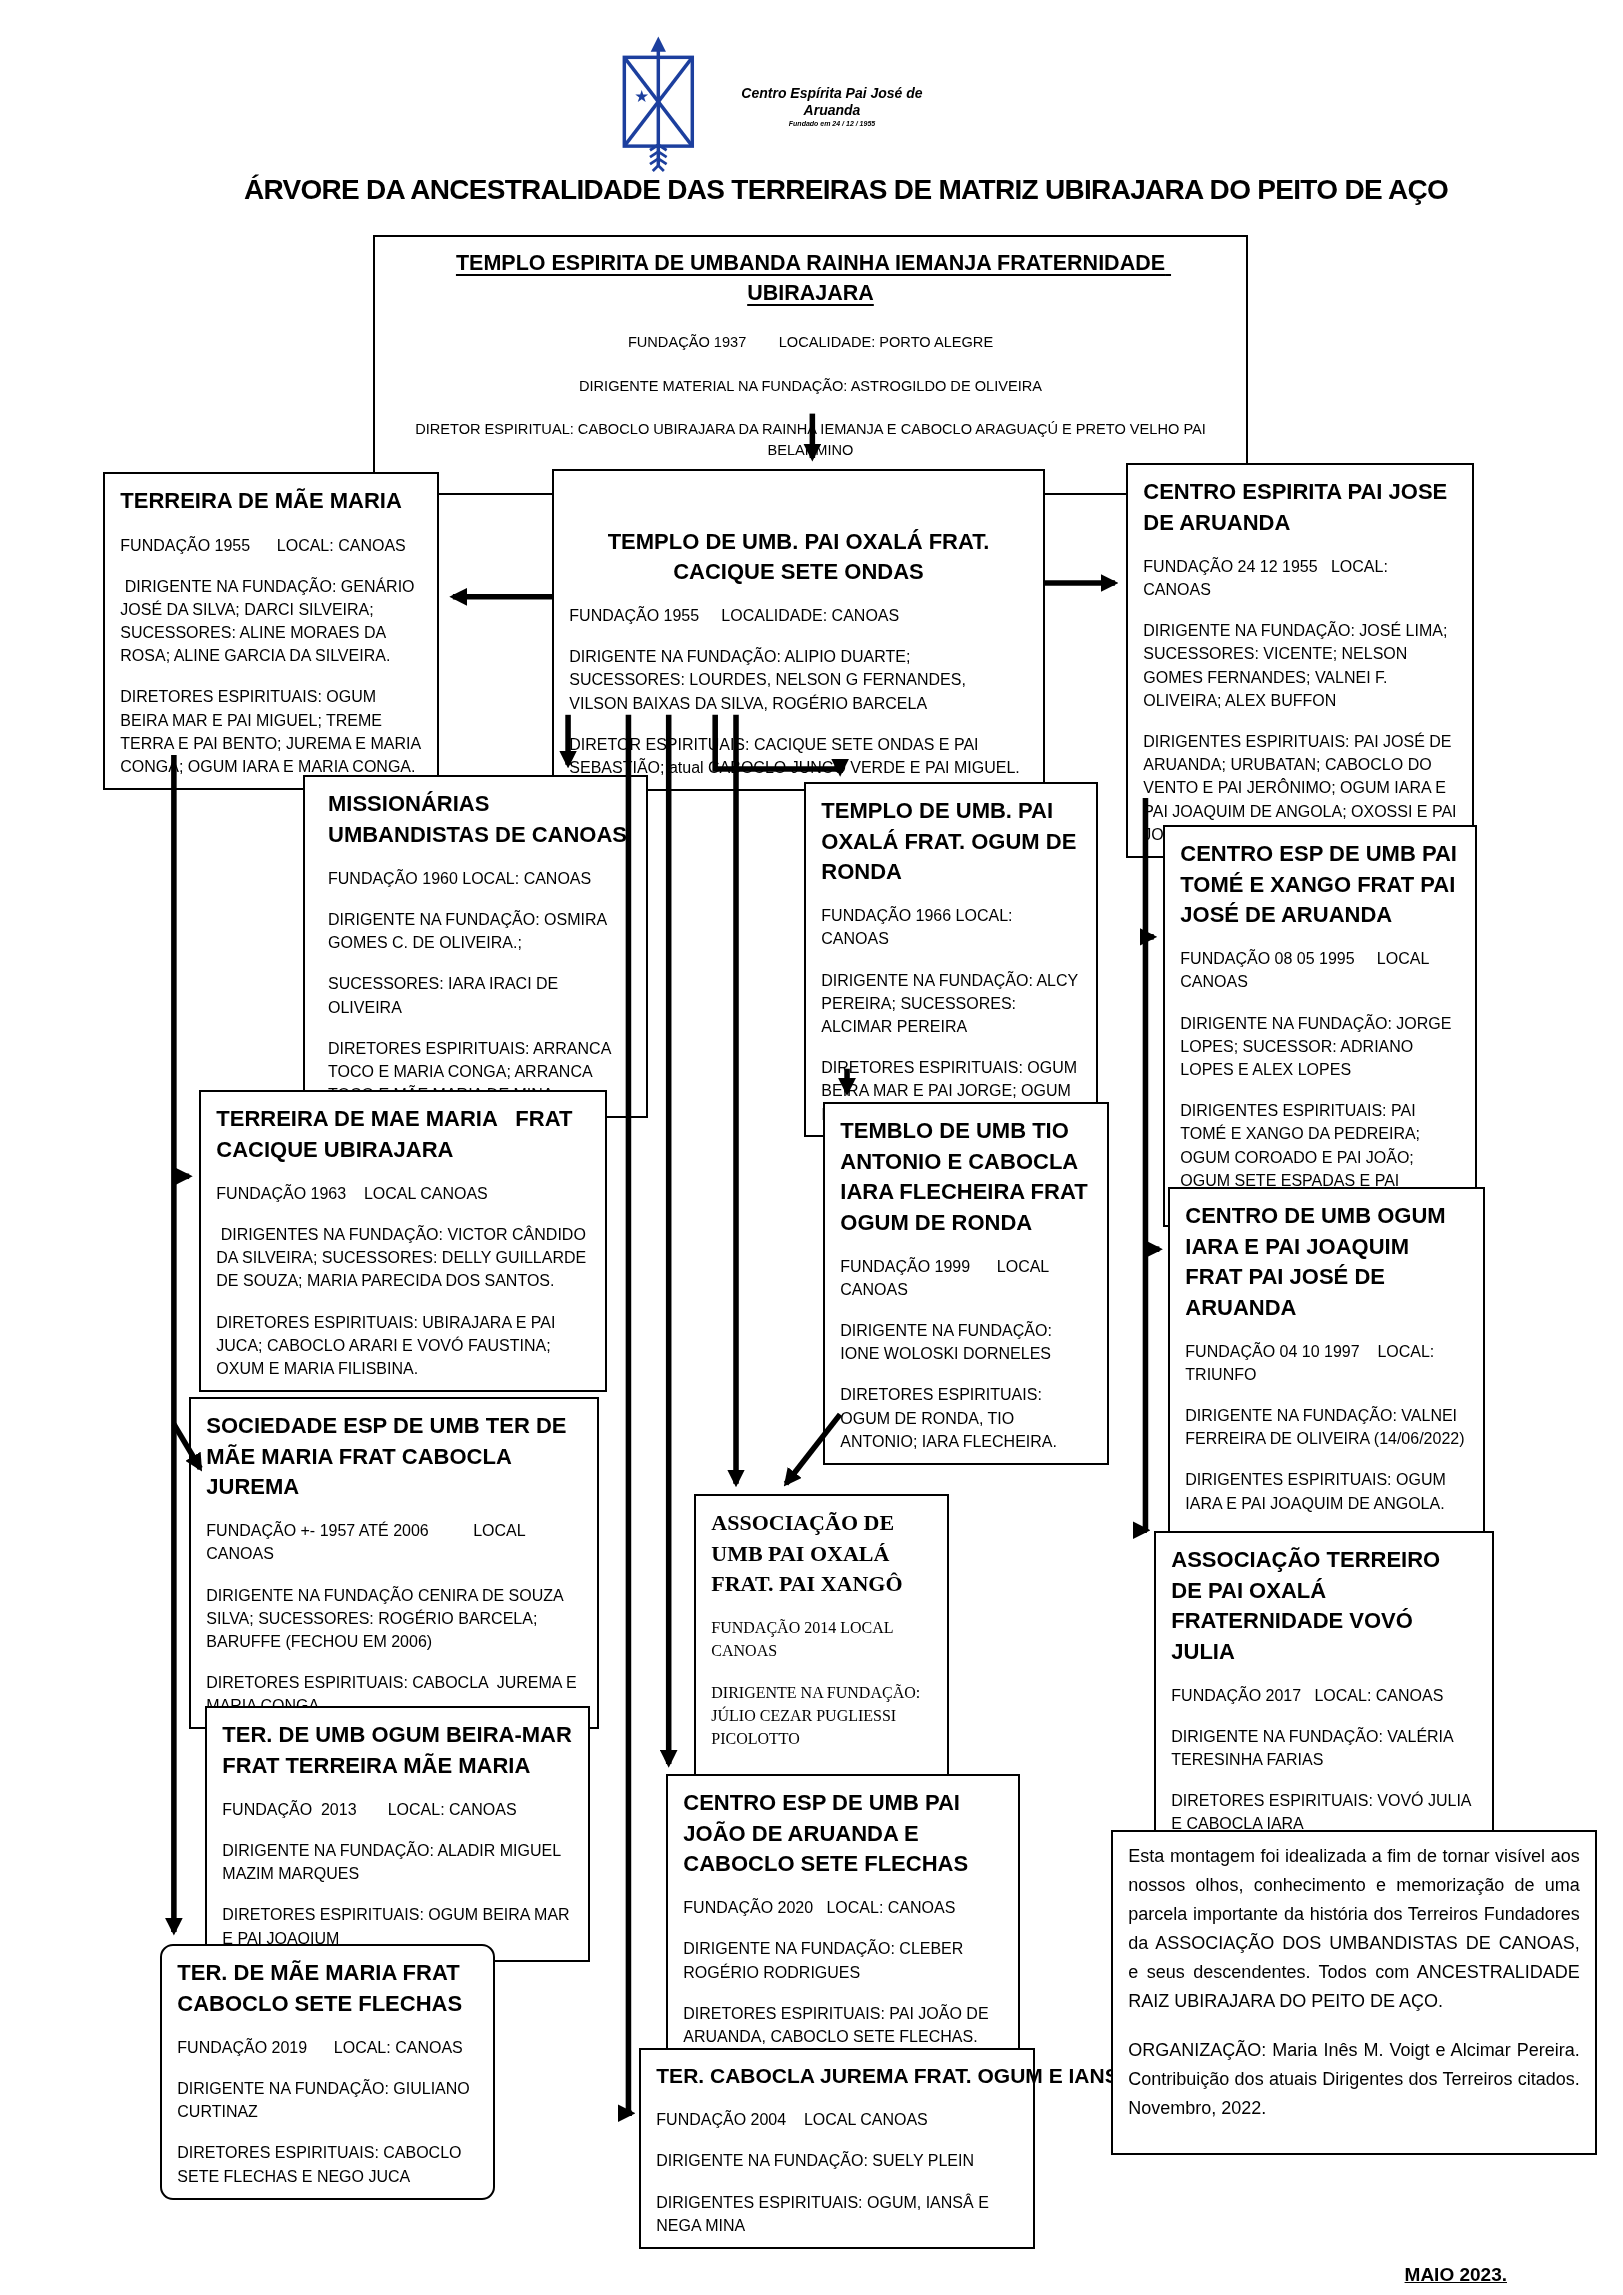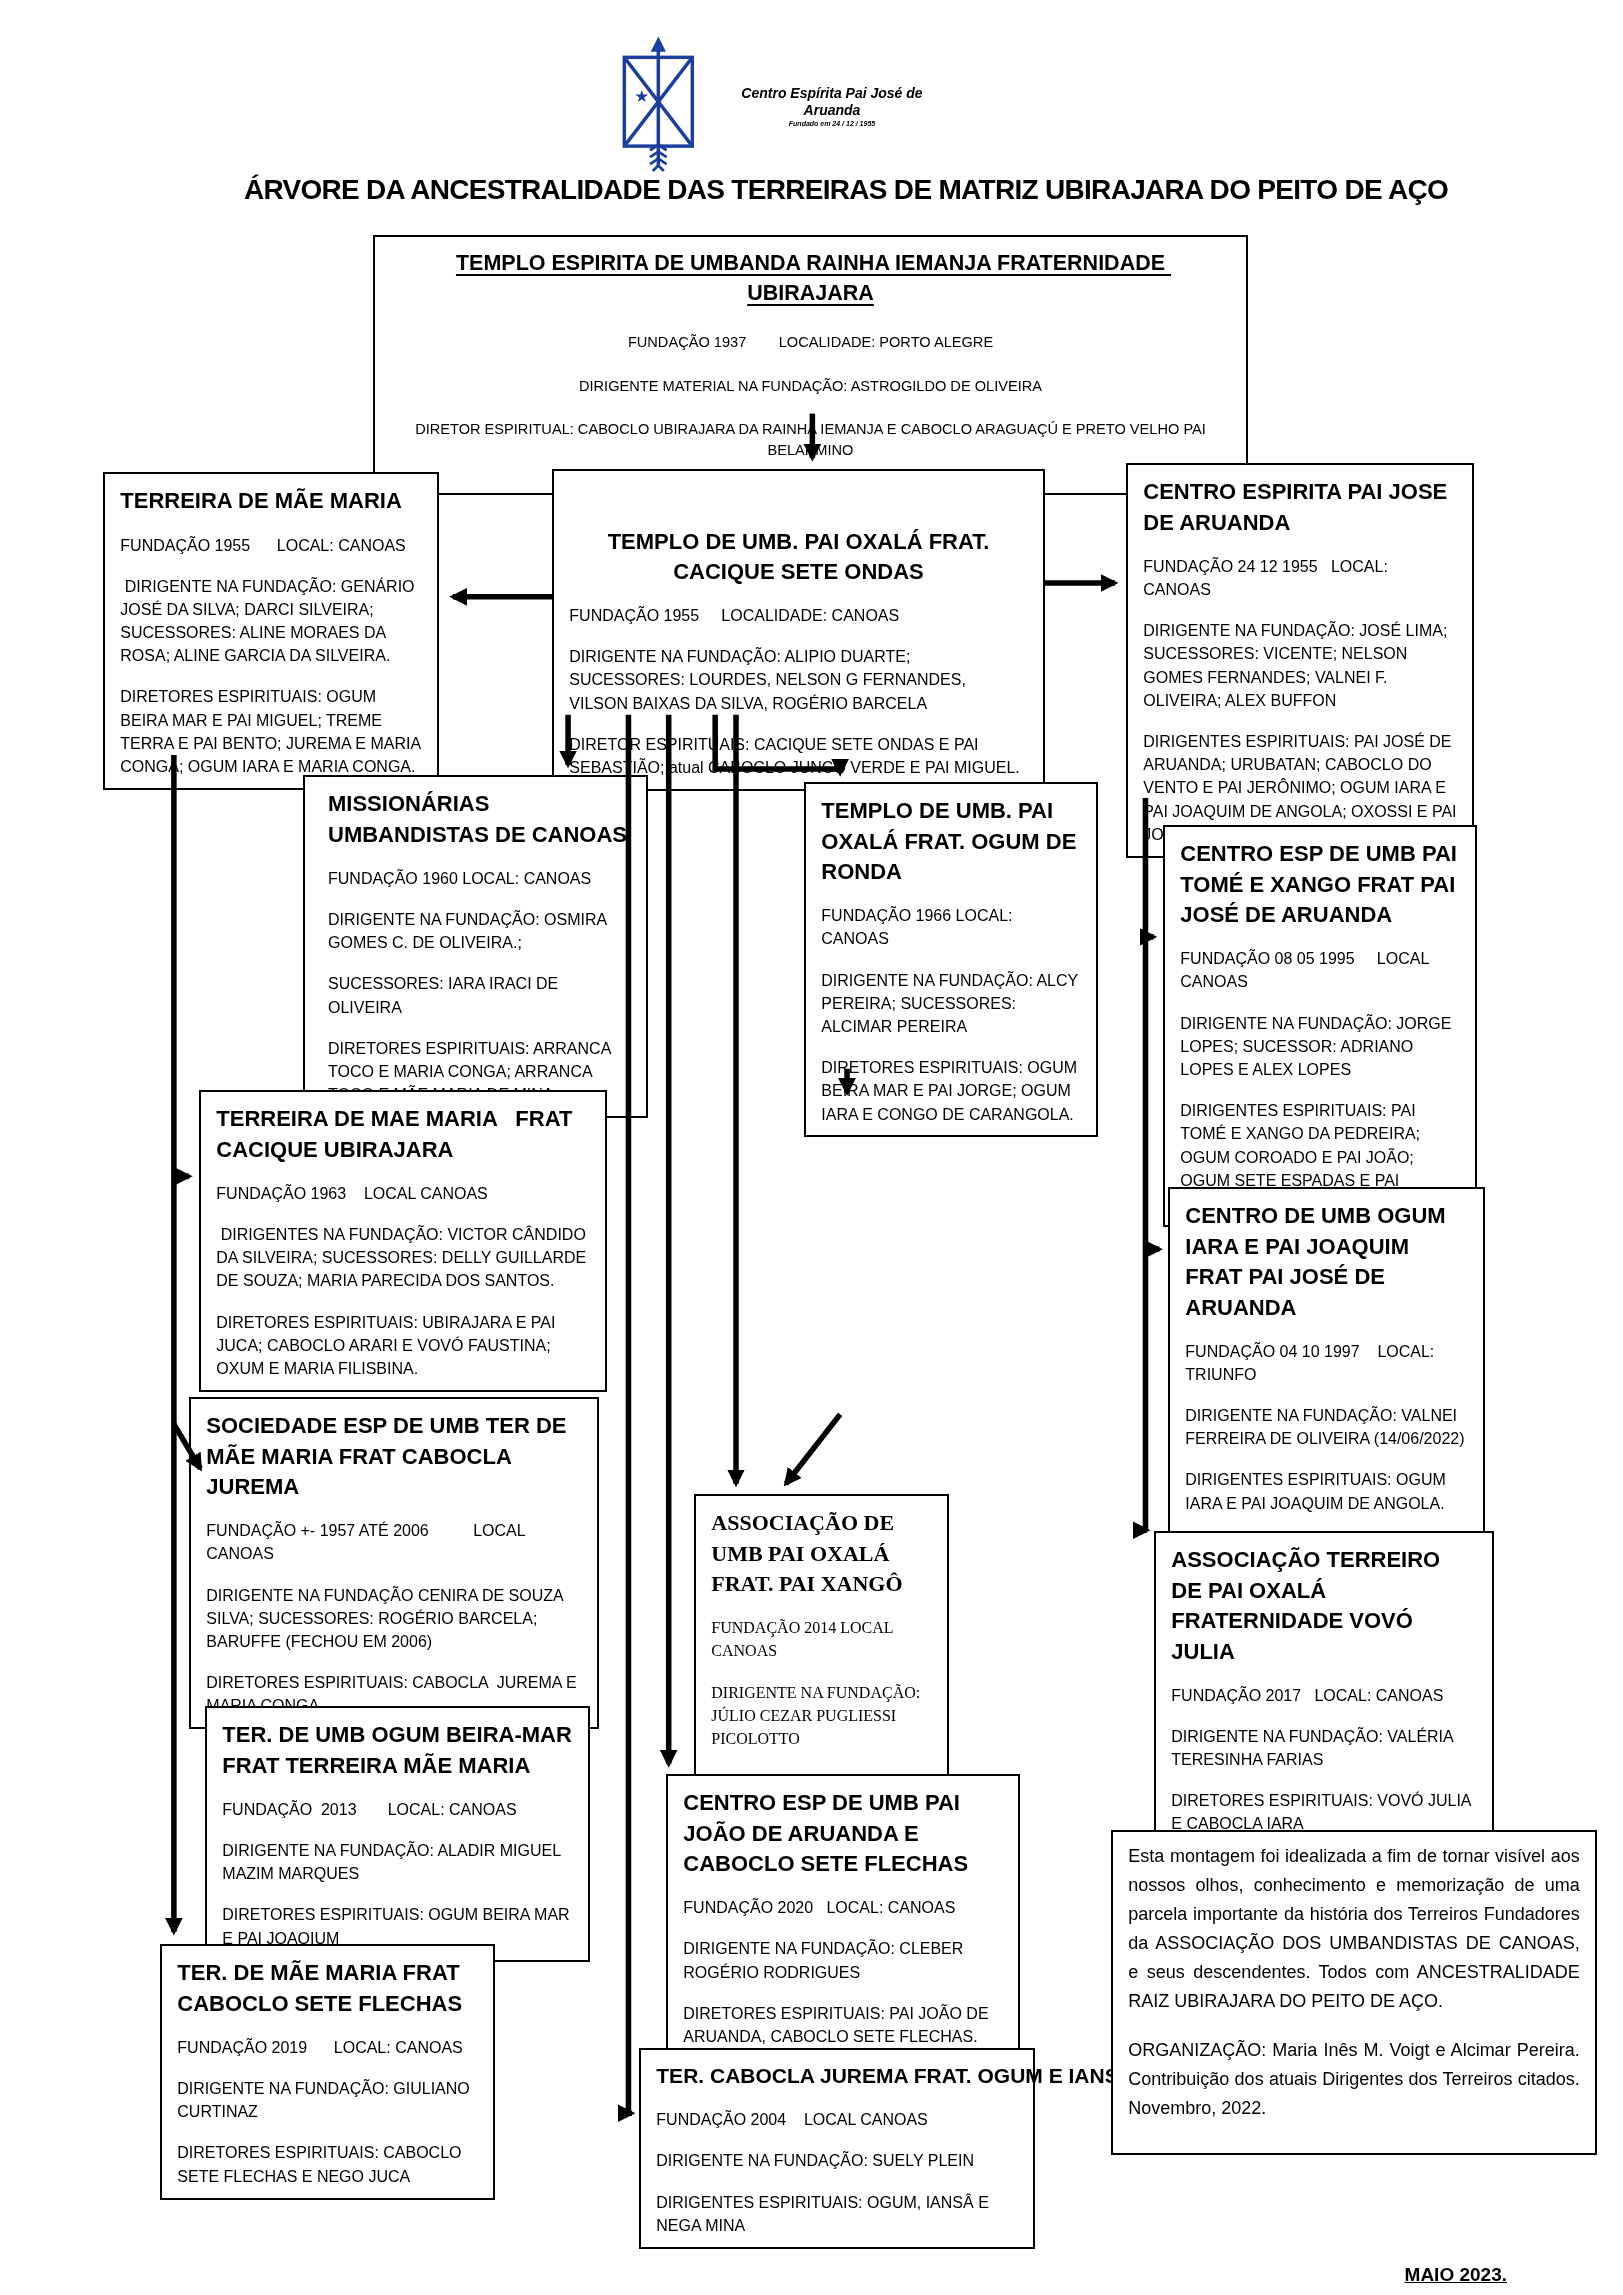--- a/index.html
+++ b/index.html
@@ -131,20 +131,26 @@
     <p>DIRIGENTES ESPIRITUAIS: PAI TOMÉ E XANGO DA PEDREIRA; OGUM COROADO E PAI JOÃO; OGUM SETE ESPADAS E PAI LESBÃO; CABOCLA JUREMA;</p>
   </div>
 
   <div class="box" style="left:199px;top:1090px;width:408px;min-height:291px;">
     <h3>TERREIRA DE MAE MARIA   FRAT CACIQUE UBIRAJARA</h3>
     <p>FUNDAÇÃO 1963    LOCAL CANOAS</p>
     <p> DIRIGENTES NA FUNDAÇÃO: VICTOR CÂNDIDO DA SILVEIRA; SUCESSORES: DELLY GUILLARDE DE SOUZA; MARIA PARECIDA DOS SANTOS.</p>
     <p>DIRETORES ESPIRITUAIS: UBIRAJARA E PAI JUCA; CABOCLO ARARI E VOVÓ FAUSTINA; OXUM E MARIA FILISBINA.</p>
   </div>
 
+  <div class="box" style="left:823px;top:1102px;width:286px;min-height:310px;">
+    <h3>TEMBLO DE UMB TIO ANTONIO E CABOCLA IARA FLECHEIRA FRAT OGUM DE RONDA</h3>
+    <p>FUNDAÇÃO 1999      LOCAL CANOAS</p>
+    <p>DIRIGENTE NA FUNDAÇÃO: IONE WOLOSKI DORNELES</p>
+    <p>DIRETORES ESPIRITUAIS: OGUM DE RONDA, TIO ANTONIO; IARA FLECHEIRA.</p>
+  </div>
 
   <div class="box" style="left:1168px;top:1187px;width:317px;min-height:295px;">
     <h3>CENTRO DE UMB OGUM IARA E PAI JOAQUIM FRAT PAI JOSÉ DE ARUANDA</h3>
     <p>FUNDAÇÃO 04 10 1997    LOCAL: TRIUNFO</p>
     <p>DIRIGENTE NA FUNDAÇÃO: VALNEI FERREIRA DE OLIVEIRA (14/06/2022)</p>
     <p>DIRIGENTES ESPIRITUAIS: OGUM IARA E PAI JOAQUIM DE ANGOLA.</p>
     <p>ENCERROU: 2023.</p>
   </div>
 
   <div class="box" style="left:189px;top:1397px;width:410px;min-height:279px;">
@@ -175,21 +181,21 @@
     <p>DIRETORES ESPIRITUAIS: OGUM BEIRA MAR E PAI JOAQIUM</p>
   </div>
 
   <div class="box" style="left:666px;top:1774px;width:354px;min-height:241px;">
     <h3>CENTRO ESP DE UMB PAI JOÃO DE ARUANDA E CABOCLO SETE FLECHAS</h3>
     <p>FUNDAÇÃO 2020   LOCAL: CANOAS</p>
     <p>DIRIGENTE NA FUNDAÇÃO: CLEBER ROGÉRIO RODRIGUES</p>
     <p>DIRETORES ESPIRITUAIS: PAI JOÃO DE ARUANDA, CABOCLO SETE FLECHAS.</p>
   </div>
 
-  <div class="box" style="left:160px;top:1944px;width:335px;min-height:224px;">
+  <div class="box" style="left:160px;top:1944px;width:335px;min-height:224px;border-radius:13px;">
     <h3>TER. DE MÃE MARIA FRAT CABOCLO SETE FLECHAS</h3>
     <p>FUNDAÇÃO 2019      LOCAL: CANOAS</p>
     <p>DIRIGENTE NA FUNDAÇÃO: GIULIANO CURTINAZ</p>
     <p>DIRETORES ESPIRITUAIS: CABOCLO SETE FLECHAS E NEGO JUCA</p>
   </div>
 
   <div class="box nowrap-title" style="left:639px;top:2048px;width:396px;min-height:167px;">
     <h3 style="font-size:21px;">TER. CABOCLA JUREMA FRAT.  OGUM E IANSÃ</h3>
     <p>FUNDAÇÃO 2004    LOCAL CANOAS</p>
     <p>DIRIGENTE NA FUNDAÇÃO: SUELY PLEIN</p>

